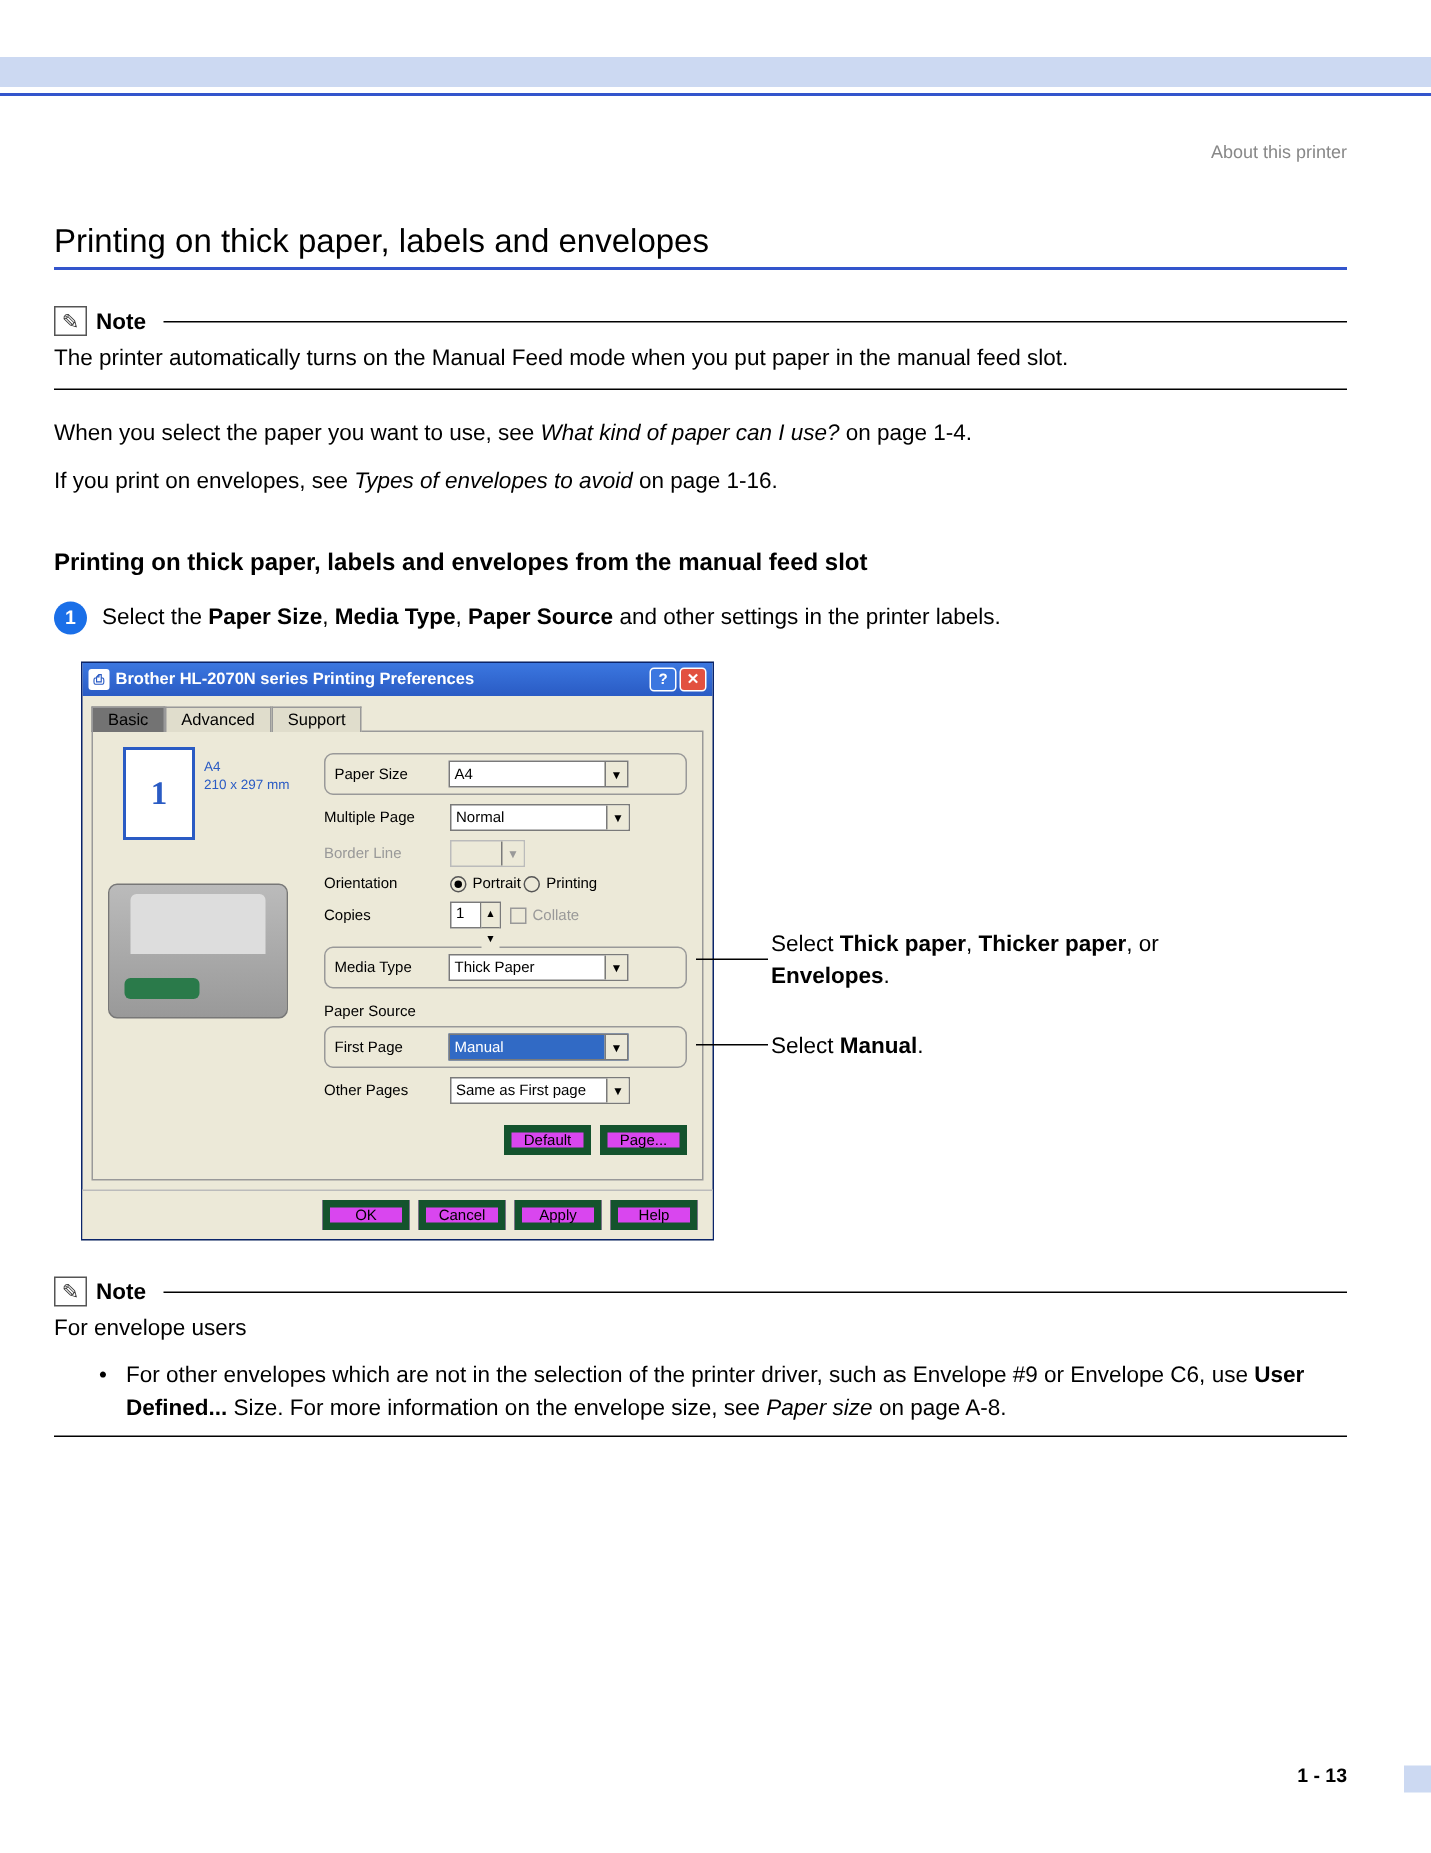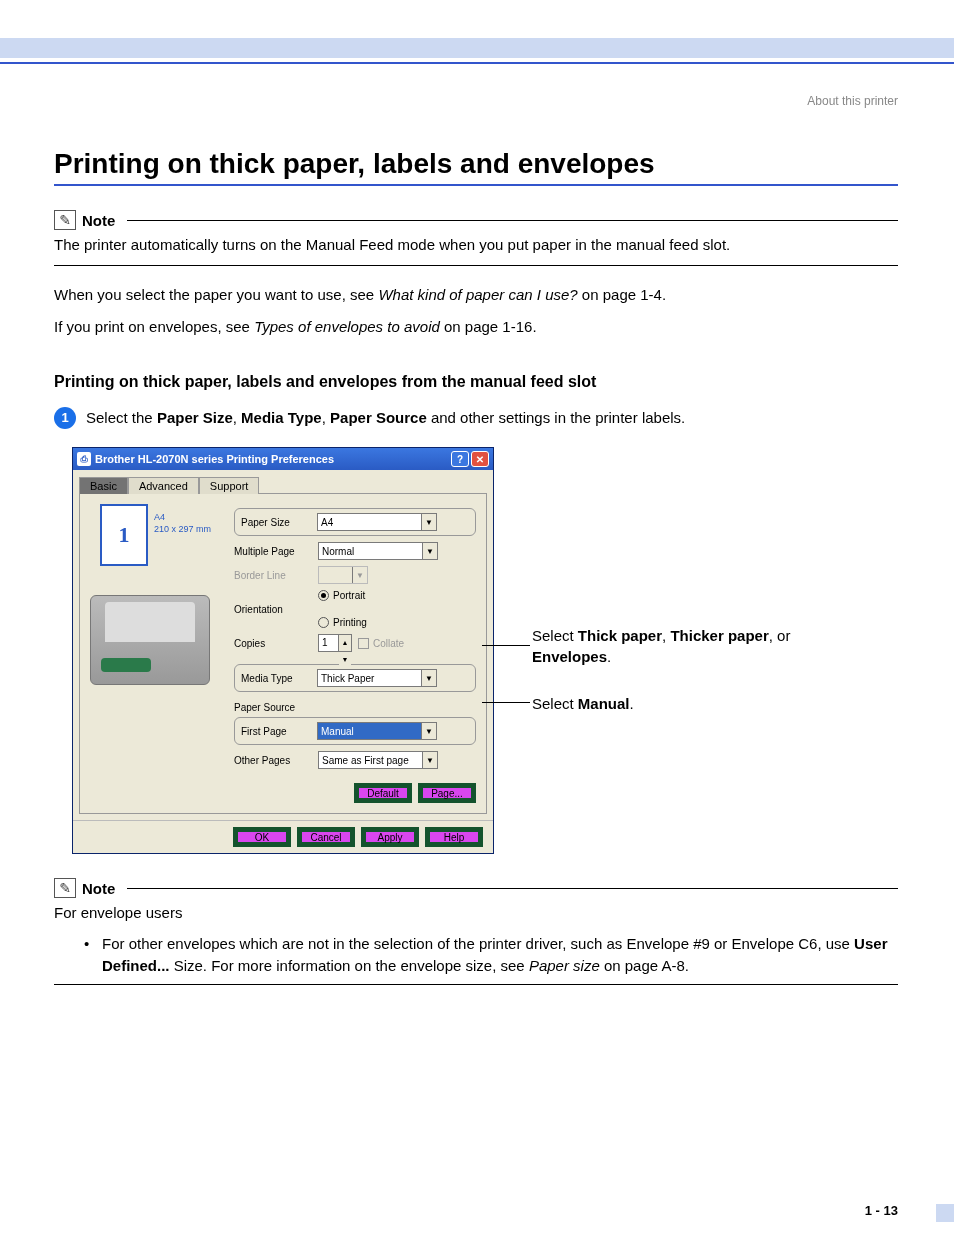--- a/index.html
+++ b/index.html
@@ -7,24 +7,24 @@
     margin: 0;
     font-family: Arial, Helvetica, sans-serif;
     font-size: 15px;
     color: #000;
     background: #fff;
     width: 954px;
   }
   .topbar { height: 38px; background: #fff; }
   .bluebar { height: 20px; background: #ccd9f2; }
   .thinrule { height: 2px; background: #3355cc; margin-top: 4px; }
-  .content { padding: 20px 56px 0 54px; position: relative; }
+  .content { padding: 20px 56px 0 36px; position: relative; }
   .breadcrumb { text-align: right; font-size: 12px; color: #888; margin: 10px 0 40px; }
   h1.section {
-    font-size: 28px; font-weight: bold; margin: 0 0 4px;
+    font-size: 22px; font-weight: normal; margin: 0 0 4px;
   }
   .section-underline { height: 2px; background: #3355cc; margin-bottom: 24px; }
   .note-row { display: flex; align-items: center; gap: 6px; margin-bottom: 2px; }
   .note-icon {
     width: 22px; height: 20px; border: 1px solid #555;
     display: flex; align-items: center; justify-content: center;
     position: relative;
   }
   .note-icon::before {
     content: "✎"; font-size: 14px; color: #333;
@@ -105,21 +105,21 @@
     padding: 0 3px; font-size: 10px; position: relative;
   }
   .combo.sel { background:#316ac5; color:#fff; }
   .combo .arrow {
     position: absolute; right: 0; top: 0; width: 15px; height: 100%;
     background: #ece9d8; border-left: 1px solid #7a7a7a;
     display:flex;align-items:center;justify-content:center; font-size:8px;
   }
   .combo.small { max-width: 50px; }
   .combo.dim { background:#ece9d8; color:#999; border-color:#bbb;}
-  .radio-col { display:flex; flex-direction:column; gap:16px; font-size:10px;}
+  .radio-col { display:flex; flex-direction:row; gap:2px; font-size:10px;}
   .radio-row { display:flex; align-items:center; gap:4px;}
   .radio { width:11px; height:11px; border:1px solid #555; border-radius:50%; display:flex;align-items:center;justify-content:center;}
   .radio.checked::after { content:""; width:5px;height:5px; background:#000; border-radius:50%;}
   .spin { width:34px; height:18px; border:1px solid #7a7a7a; background:#fff; font-size:10px; padding:0 14px 0 3px; line-height:16px; position:relative;}
   .spin .sp { position:absolute; right:0; top:0; width:13px; height:100%; border-left:1px solid #7a7a7a; display:flex; flex-direction:column;}
   .spin .sp div{flex:1; font-size:7px; display:flex;align-items:center;justify-content:center; background:#ece9d8;}
   .spin .sp div:first-child{border-bottom:1px solid #7a7a7a;}
   .checkbox-row { display:flex; align-items:center; gap:4px; font-size:10px; color:#999;}
   .cb { width:11px; height:11px; border:1px solid #999; background:#ece9d8;}
   .group-box { border:1px solid #999; border-radius:6px; padding:4px 8px 4px 6px; display:flex; align-items:center; gap:4px; margin:4px 0;}

